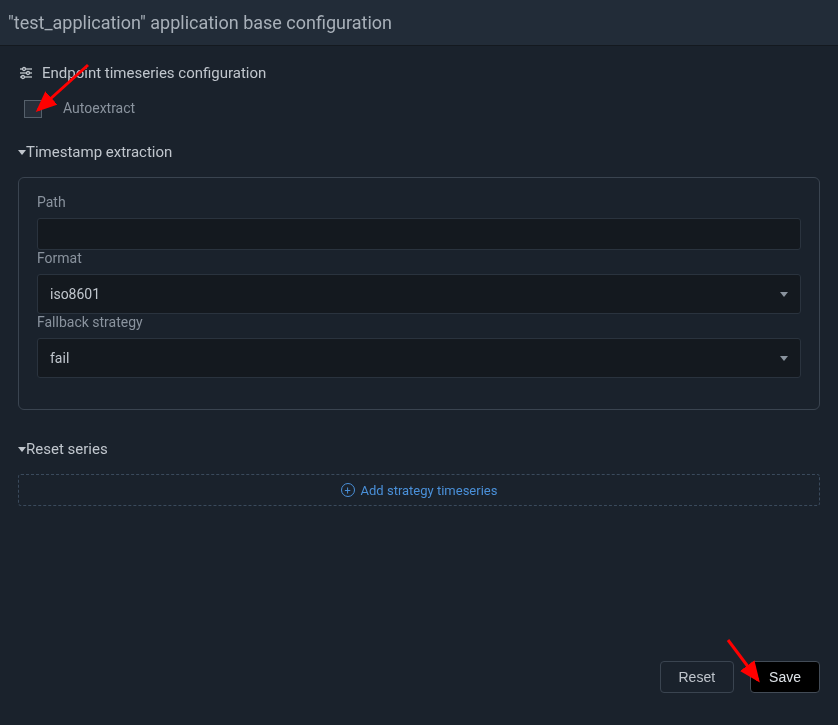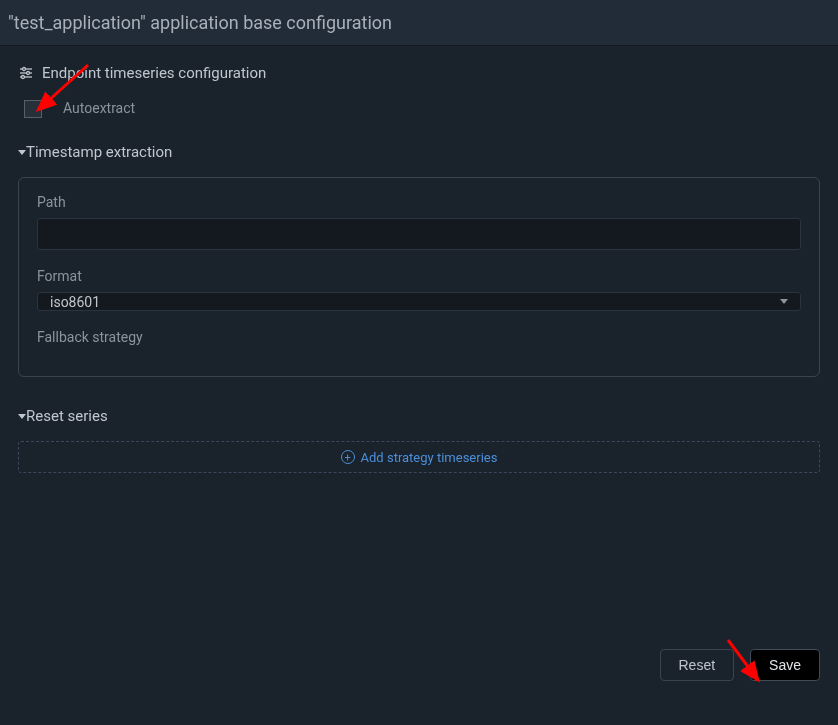--- a/index.html
+++ b/index.html
@@ -72,42 +72,41 @@
       border-right: 4px solid transparent;
       border-top: 5px solid #c0c6cd;
     }
     .panel {
       border: 1px solid #3a4450;
       border-radius: 6px;
       padding: 16px 18px 20px 18px;
       margin-bottom: 30px;
     }
     .field-group {
-      margin-bottom: 18px;
     }
     .field-group:last-child { margin-bottom: 11px; }
     .field-label {
       color: #8a939e;
       font-size: 14px;
       margin-bottom: 8px;
       display: block;
     }
     .text-input {
       width: 100%;
       height: 32px;
       background: #14191f;
       border: 1px solid #2a333e;
       border-radius: 3px;
       color: #c0c6cd;
       padding: 0 10px;
       font-size: 14px;
     }
     .select {
       width: 100%;
-      height: 19px;
+      height: 40px;
       background: #14191f;
       border: 1px solid #2a333e;
       border-radius: 3px;
       color: #c0c6cd;
       padding: 0 12px;
       font-size: 14px;
       display: flex;
       align-items: center;
       justify-content: space-between;
       cursor: pointer;
@@ -138,21 +137,21 @@
       border: 1.5px solid #4a90d9;
       border-radius: 50%;
       display: inline-flex;
       align-items: center;
       justify-content: center;
       font-size: 11px;
       line-height: 1;
     }
     .footer {
       position: absolute;
-      bottom: 16px;
+      bottom: 4px;
       left: 0;
       right: 0;
       padding: 15px 18px 28px;
       display: flex;
       justify-content: flex-end;
       gap: 16px;
     }
     .btn {
       height: 32px;
       padding: 0 18px;
@@ -216,20 +215,24 @@
     </div>
     <div class="field-group">
       <label class="field-label">Format</label>
       <div class="select">
         <span>iso8601</span>
         <span class="select-caret"></span>
       </div>
     </div>
     <div class="field-group">
       <label class="field-label">Fallback strategy</label>
+      <div class="select">
+        <span>fail</span>
+        <span class="select-caret"></span>
+      </div>
     </div>
   </div>
 
   <div class="collapsible-header">
     <span class="caret"></span>
     <span>Reset series</span>
   </div>
 
   <div class="add-bar">
     <span class="add-icon">+</span>

